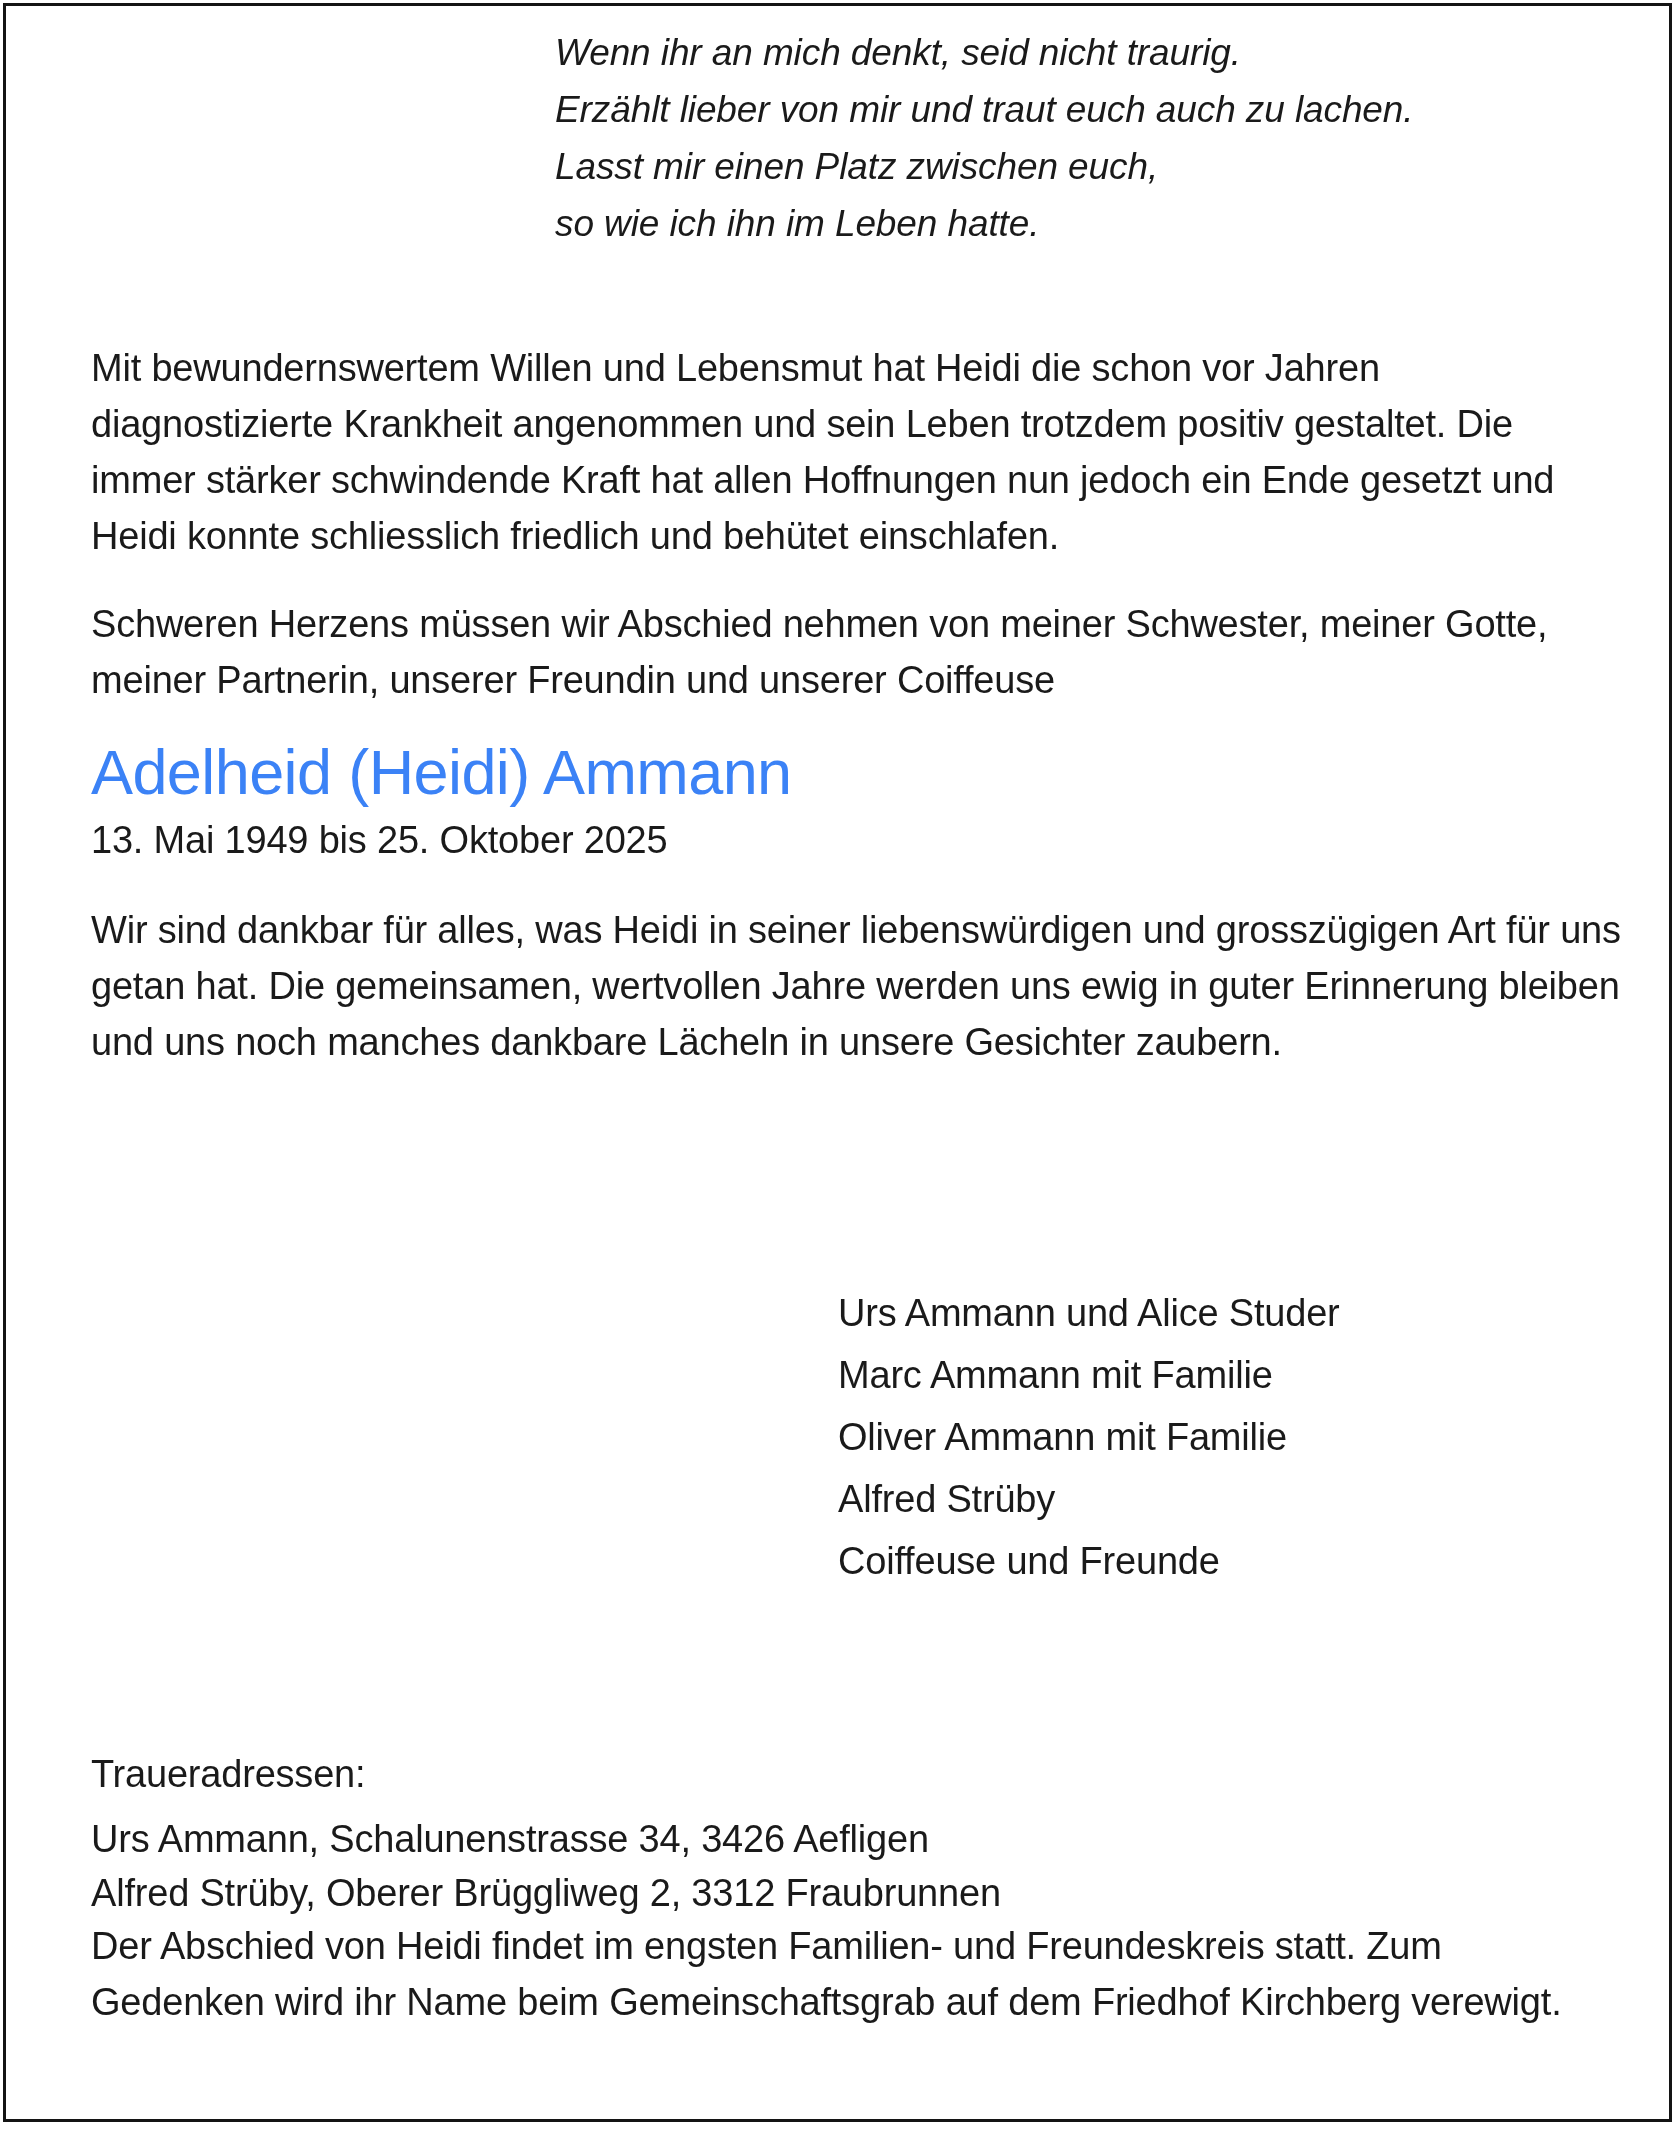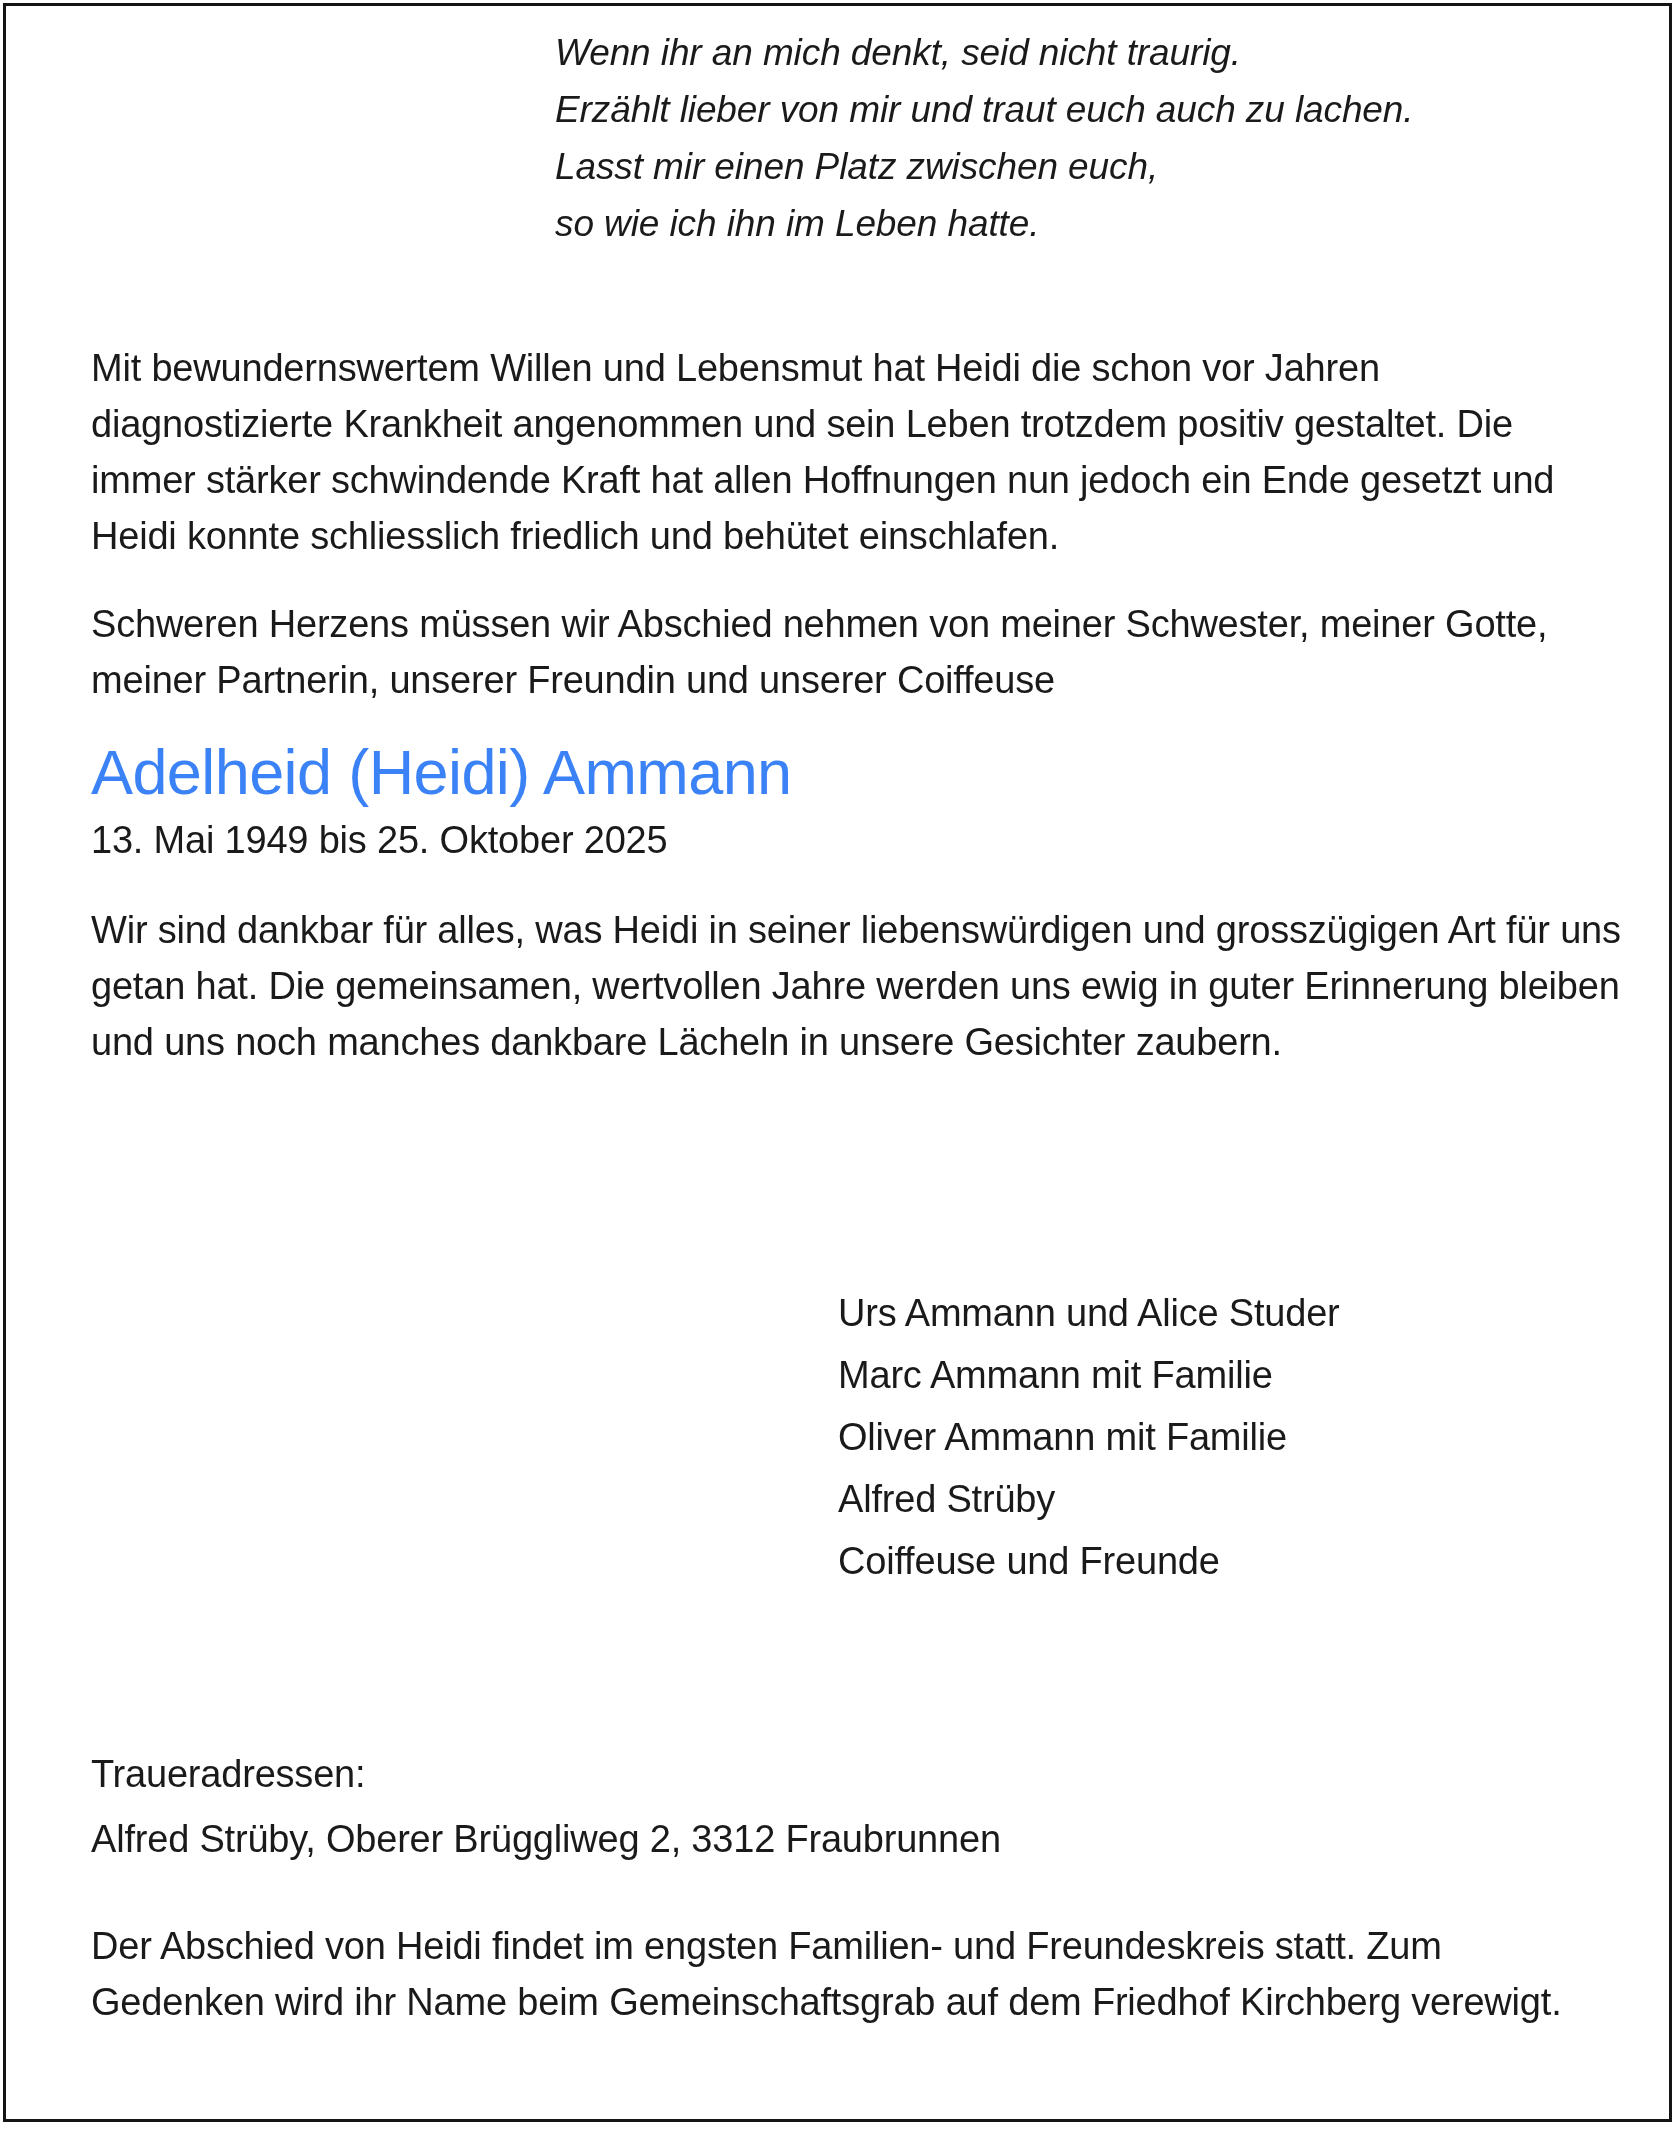--- a/index.html
+++ b/index.html
@@ -164,19 +164,20 @@
     <div class="mourners">
       <div class="mourner-line">Urs Ammann und Alice Studer</div>
       <div class="mourner-line">Marc Ammann mit Familie</div>
       <div class="mourner-line">Oliver Ammann mit Familie</div>
       <div class="mourner-line">Alfred Strüby</div>
       <div class="mourner-line">Coiffeuse und Freunde</div>
     </div>
 
     <div class="addresses">
       <div class="addresses-heading">Traueradressen:</div>
+      <div class="address-line">Urs Ammann, Schalunenstrasse 34, 3426 Aefligen</div>
       <div class="address-line">Alfred Strüby, Oberer Brüggliweg 2, 3312 Fraubrunnen</div>
     </div>
 
     <div class="closing">Der Abschied von Heidi findet im engsten Familien- und Freundeskreis statt. Zum Gedenken wird ihr Name beim Gemeinschaftsgrab auf dem Friedhof Kirchberg verewigt.</div>
 
   </div>
 </div>
 
 </body></html>

